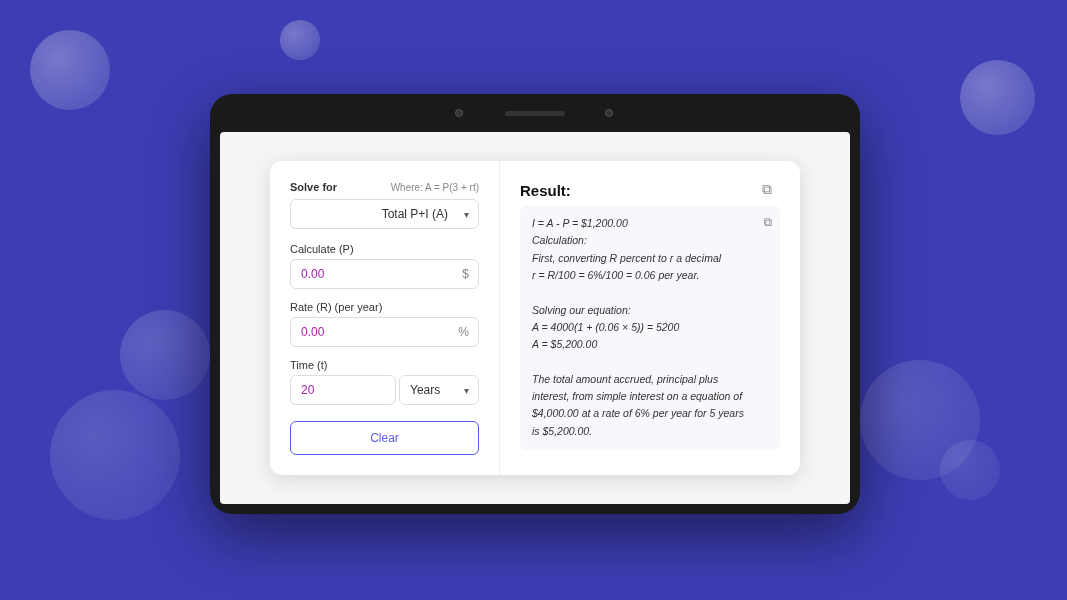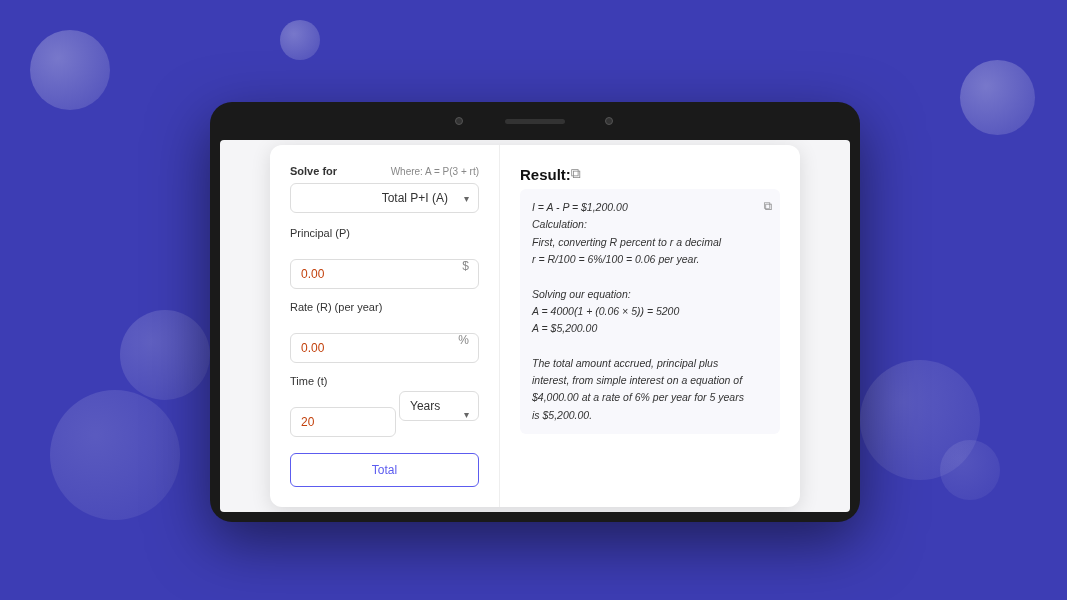--- a/index.html
+++ b/index.html
@@ -17,21 +17,21 @@
       position: absolute;
       border-radius: 50%;
       background: radial-gradient(circle at 35% 35%, rgba(255,255,255,0.3), rgba(120,120,200,0.3));
       pointer-events: none;
     }
 
     
     .tablet-frame {
       position: absolute;
       left: 210px;
-      top: 102px;
+      top: 94px;
       width: 650px;
       height: 420px;
       background: #1a1a1a;
       border-radius: 22px;
       box-shadow: 0 20px 60px rgba(0,0,0,0.5);
       display: flex;
       flex-direction: column;
       align-items: center;
     }
 
@@ -170,24 +170,23 @@
     .input-wrapper {
       position: relative;
     }
 
     .calc-input {
       width: 100%;
       padding: 7px 28px 7px 10px;
       border: 1px solid #ddd;
       border-radius: 6px;
       font-size: 12px;
-      color: #c2410c;
+      color: #a21caf;
       outline: none;
       background: white;
-      margin-top: 16px;
     }
 
     .input-suffix {
       position: absolute;
       right: 10px;
       top: 50%;
       transform: translateY(-50%);
       font-size: 12px;
       color: #888;
     }
@@ -246,21 +245,21 @@
       background: #5c5cef;
       color: white;
       font-size: 12px;
       font-weight: 500;
       cursor: pointer;
     }
 
     
     .result-header {
       display: flex;
-      justify-content: flex-start;
+      justify-content: space-between;
       align-items: center;
       margin-bottom: 6px;
     }
 
     .result-title {
       font-size: 15px;
       font-weight: 700;
       color: #111;
     }
 
@@ -336,21 +335,21 @@
           <select class="calc-select">
             <option>Total P+I (A)</option>
             <option>Principal (P)</option>
             <option>Rate (R)</option>
             <option>Time (t)</option>
           </select>
           <span class="select-arrow">▾</span>
         </div>
 
         <div class="field-group">
-          <label class="field-label">Principal (P)</label>
+          <label class="field-label">Calculate (P)</label>
           <div class="input-wrapper">
             <input class="calc-input" type="text" value="0.00" style="">
             <span class="input-suffix">$</span>
           </div>
         </div>
 
         <div class="field-group">
           <label class="field-label">Rate (R) (per year)</label>
           <div class="input-wrapper">
             <input class="calc-input" type="text" value="0.00" style="">
@@ -368,21 +367,21 @@
               <select class="time-select">
                 <option>Years</option>
                 <option>Months</option>
               </select>
               <span class="select-arrow">▾</span>
             </div>
           </div>
         </div>
 
         <div class="button-row">
-          <button class="btn-clear">Total</button>
+          <button class="btn-clear">Clear</button>
         </div>
 
       </div>
 
       <div class="calc-right">
 
         <div class="result-header">
           <span class="result-title">Result:</span>
           <span class="copy-icon">⧉</span>
         </div>

